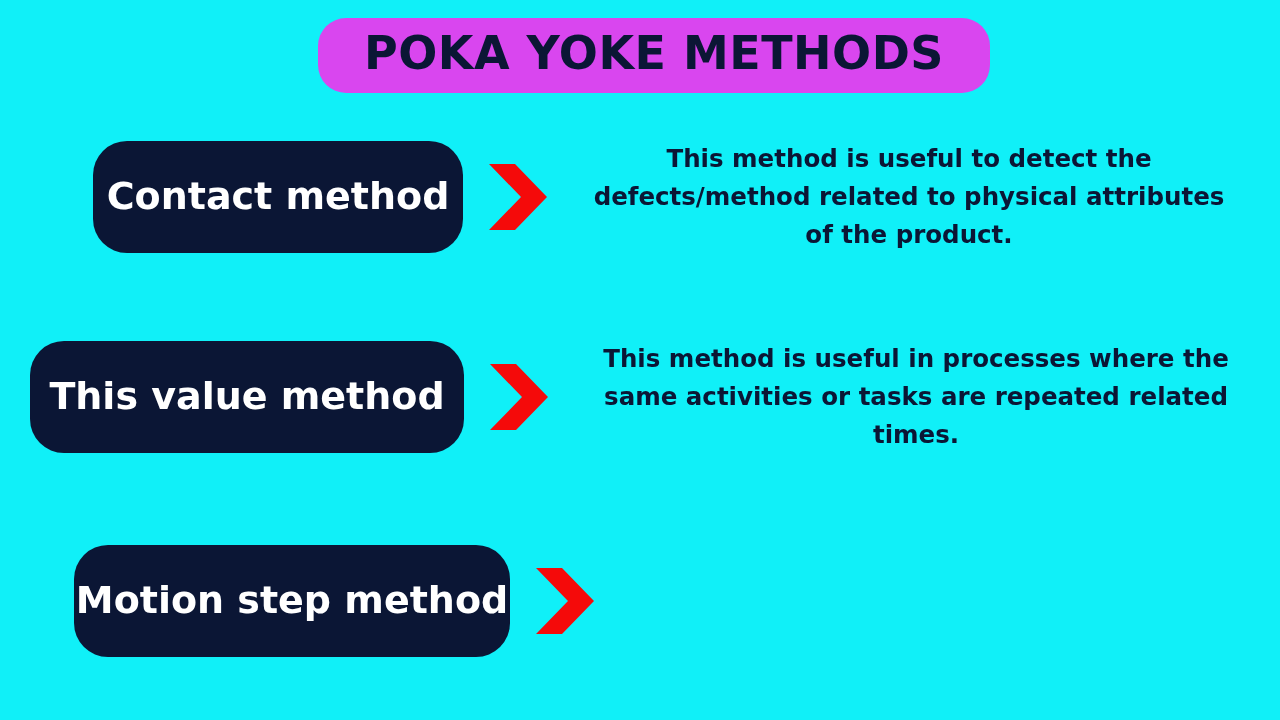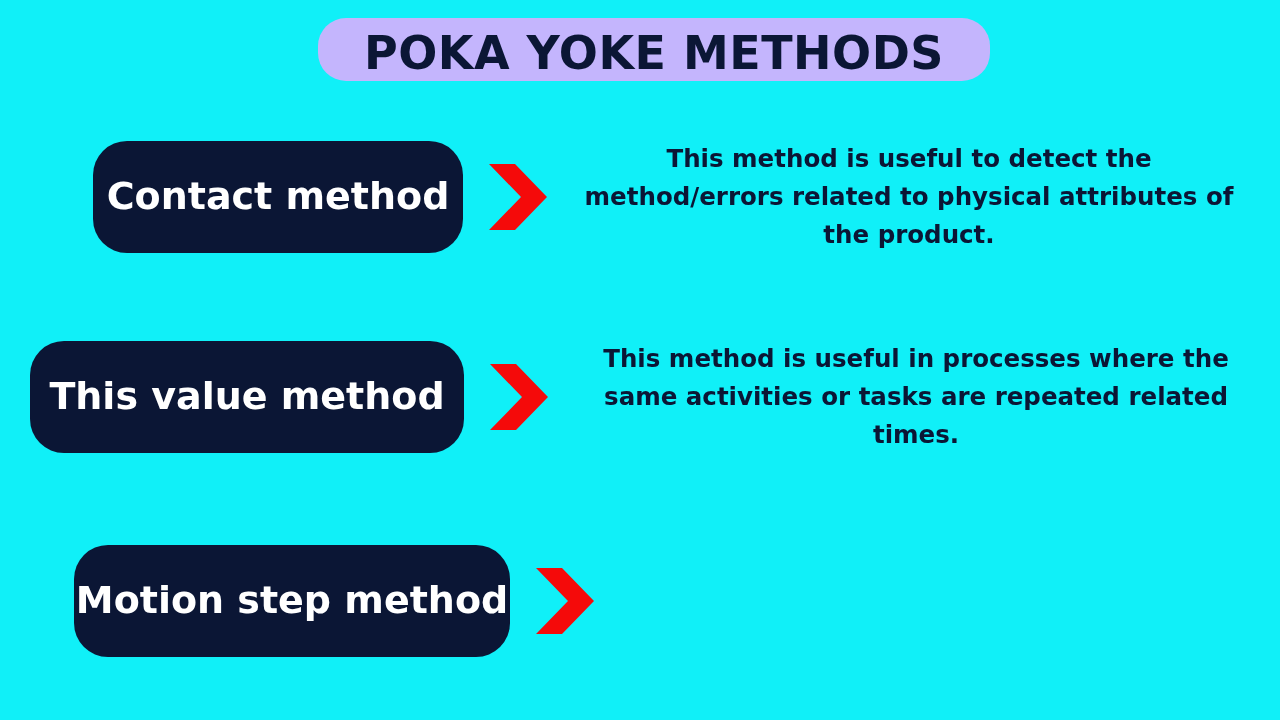--- a/index.html
+++ b/index.html
@@ -23,23 +23,23 @@
   
   .title-wrap {
     position: absolute;
     top: 18px;
     left: 0;
     width: 100%;
     display: flex;
     justify-content: center;
   }
   .title-pill {
-    background: #c4b5fd;
+    background: #d946ef;
     border-radius: 28px;
-    padding: 10px 46px 2px 46px;
+    padding: 10px 46px 14px 46px;
     display: inline-block;
     margin-left: 28px;
   }
   .title-text {
     font-size: 46px;
     font-weight: 800;
     color: #0b1635;
     letter-spacing: 0.5px;
     line-height: 1.1;
     white-space: nowrap;
@@ -116,21 +116,21 @@
     </div>
   </div>
 
   <div class="row row-1">
     <div class="label-box">
       <span class="label-text">Contact method</span>
     </div>
     <svg class="arrow" viewBox="0 0 66 74">
       <polygon points="4,4 36,37 4,70 30,70 62,37 30,4" fill="#f50a0a"></polygon>
     </svg>
-    <div class="desc">This method is useful to detect the method/errors related to physical attributes of the product.</div>
+    <div class="desc">This method is useful to detect the defects/method related to physical attributes of the product.</div>
   </div>
 
   <div class="row row-2">
     <div class="label-box">
       <span class="label-text">This value method</span>
     </div>
     <svg class="arrow" viewBox="0 0 66 74">
       <polygon points="4,4 36,37 4,70 30,70 62,37 30,4" fill="#f50a0a"></polygon>
     </svg>
     <div class="desc">This method is useful in processes where the same activities or tasks are repeated related times.</div>

